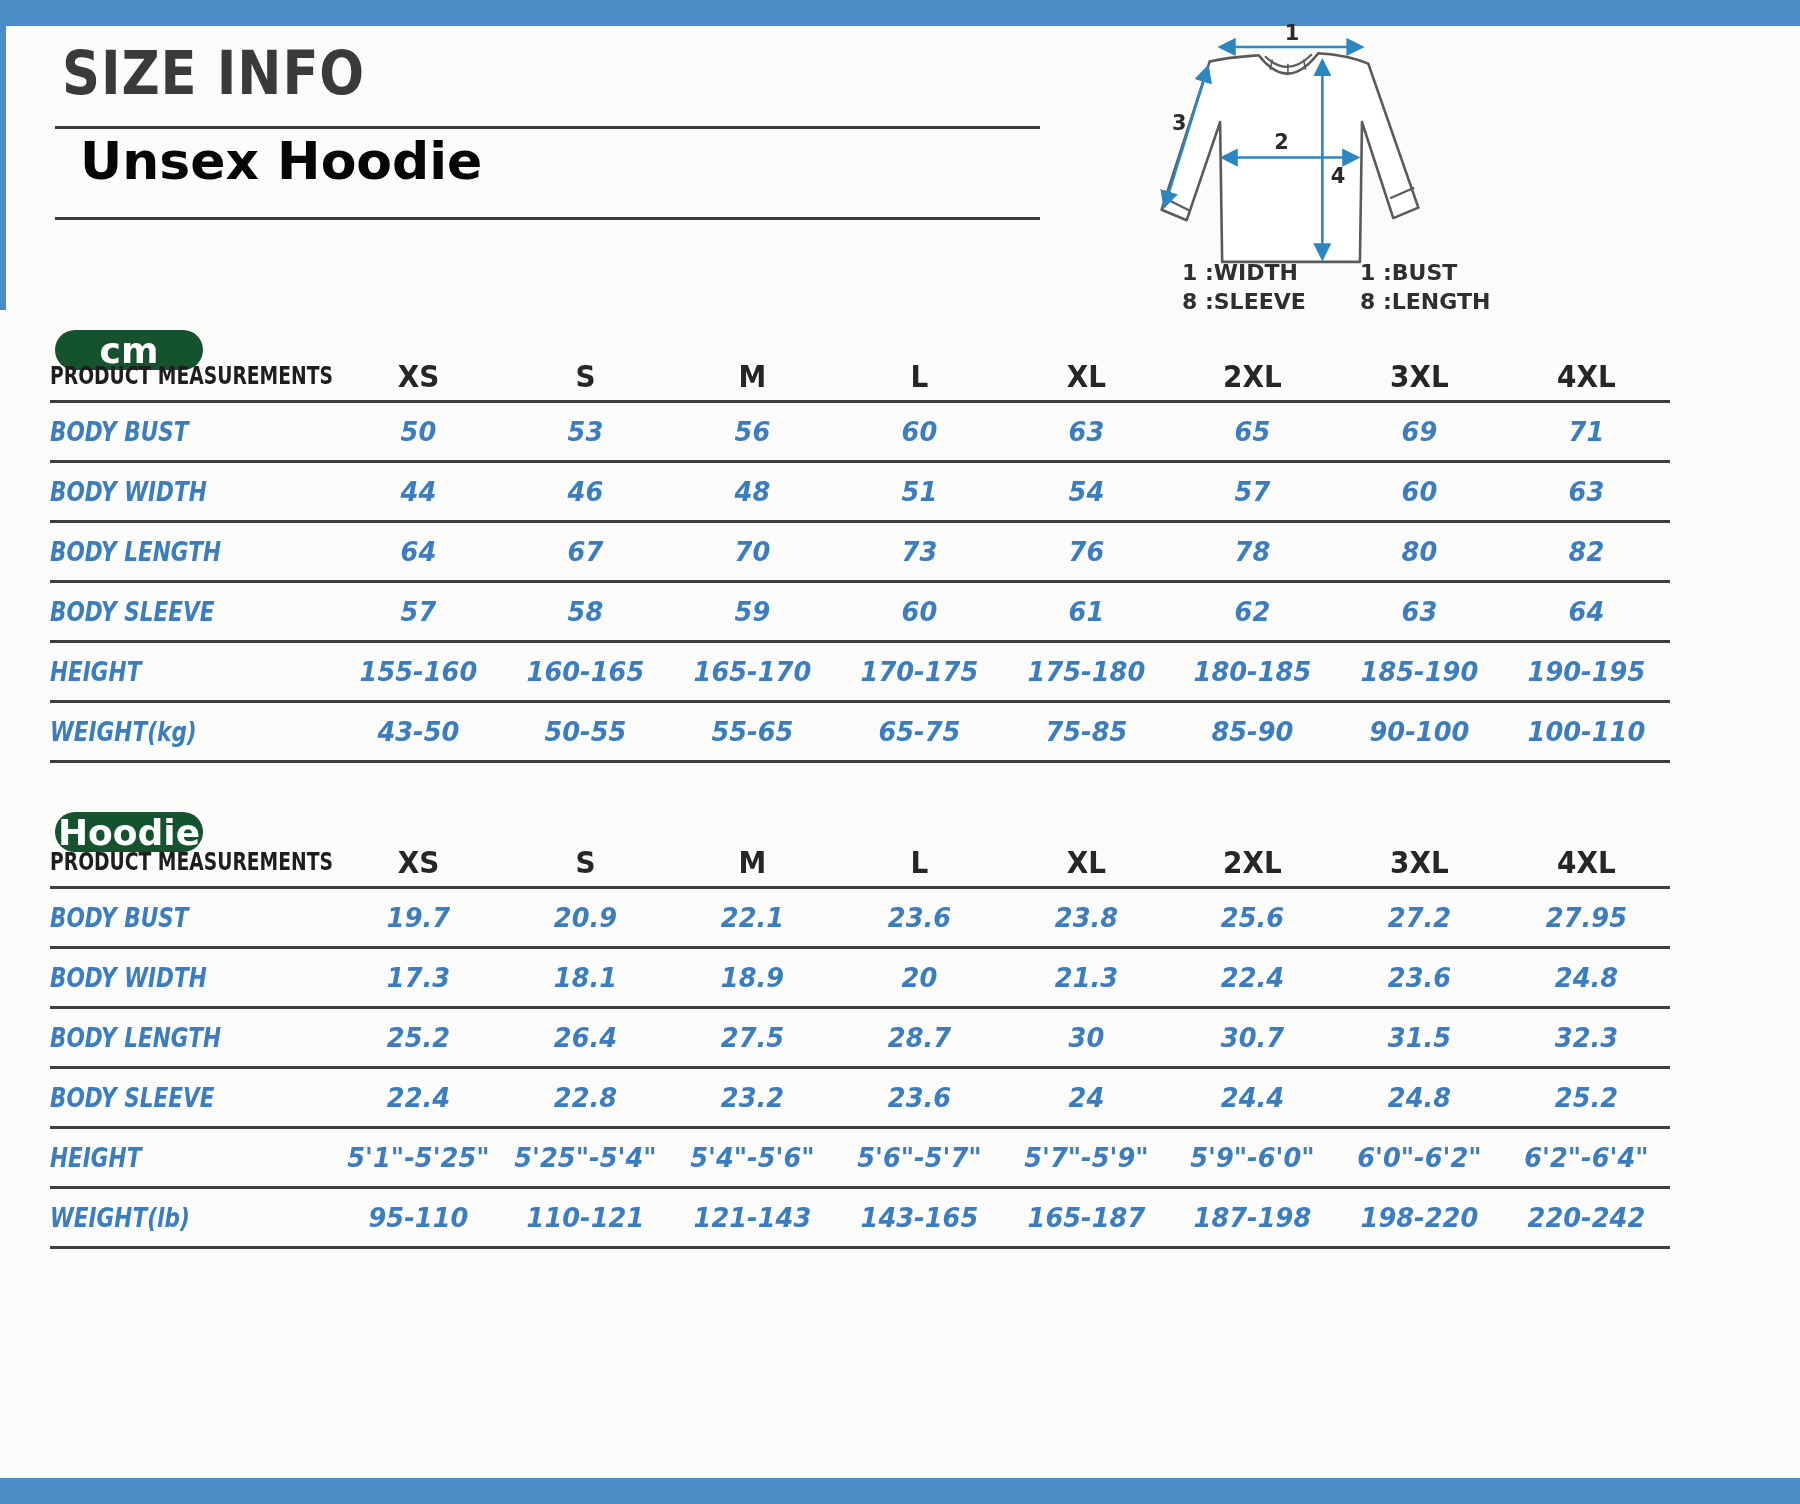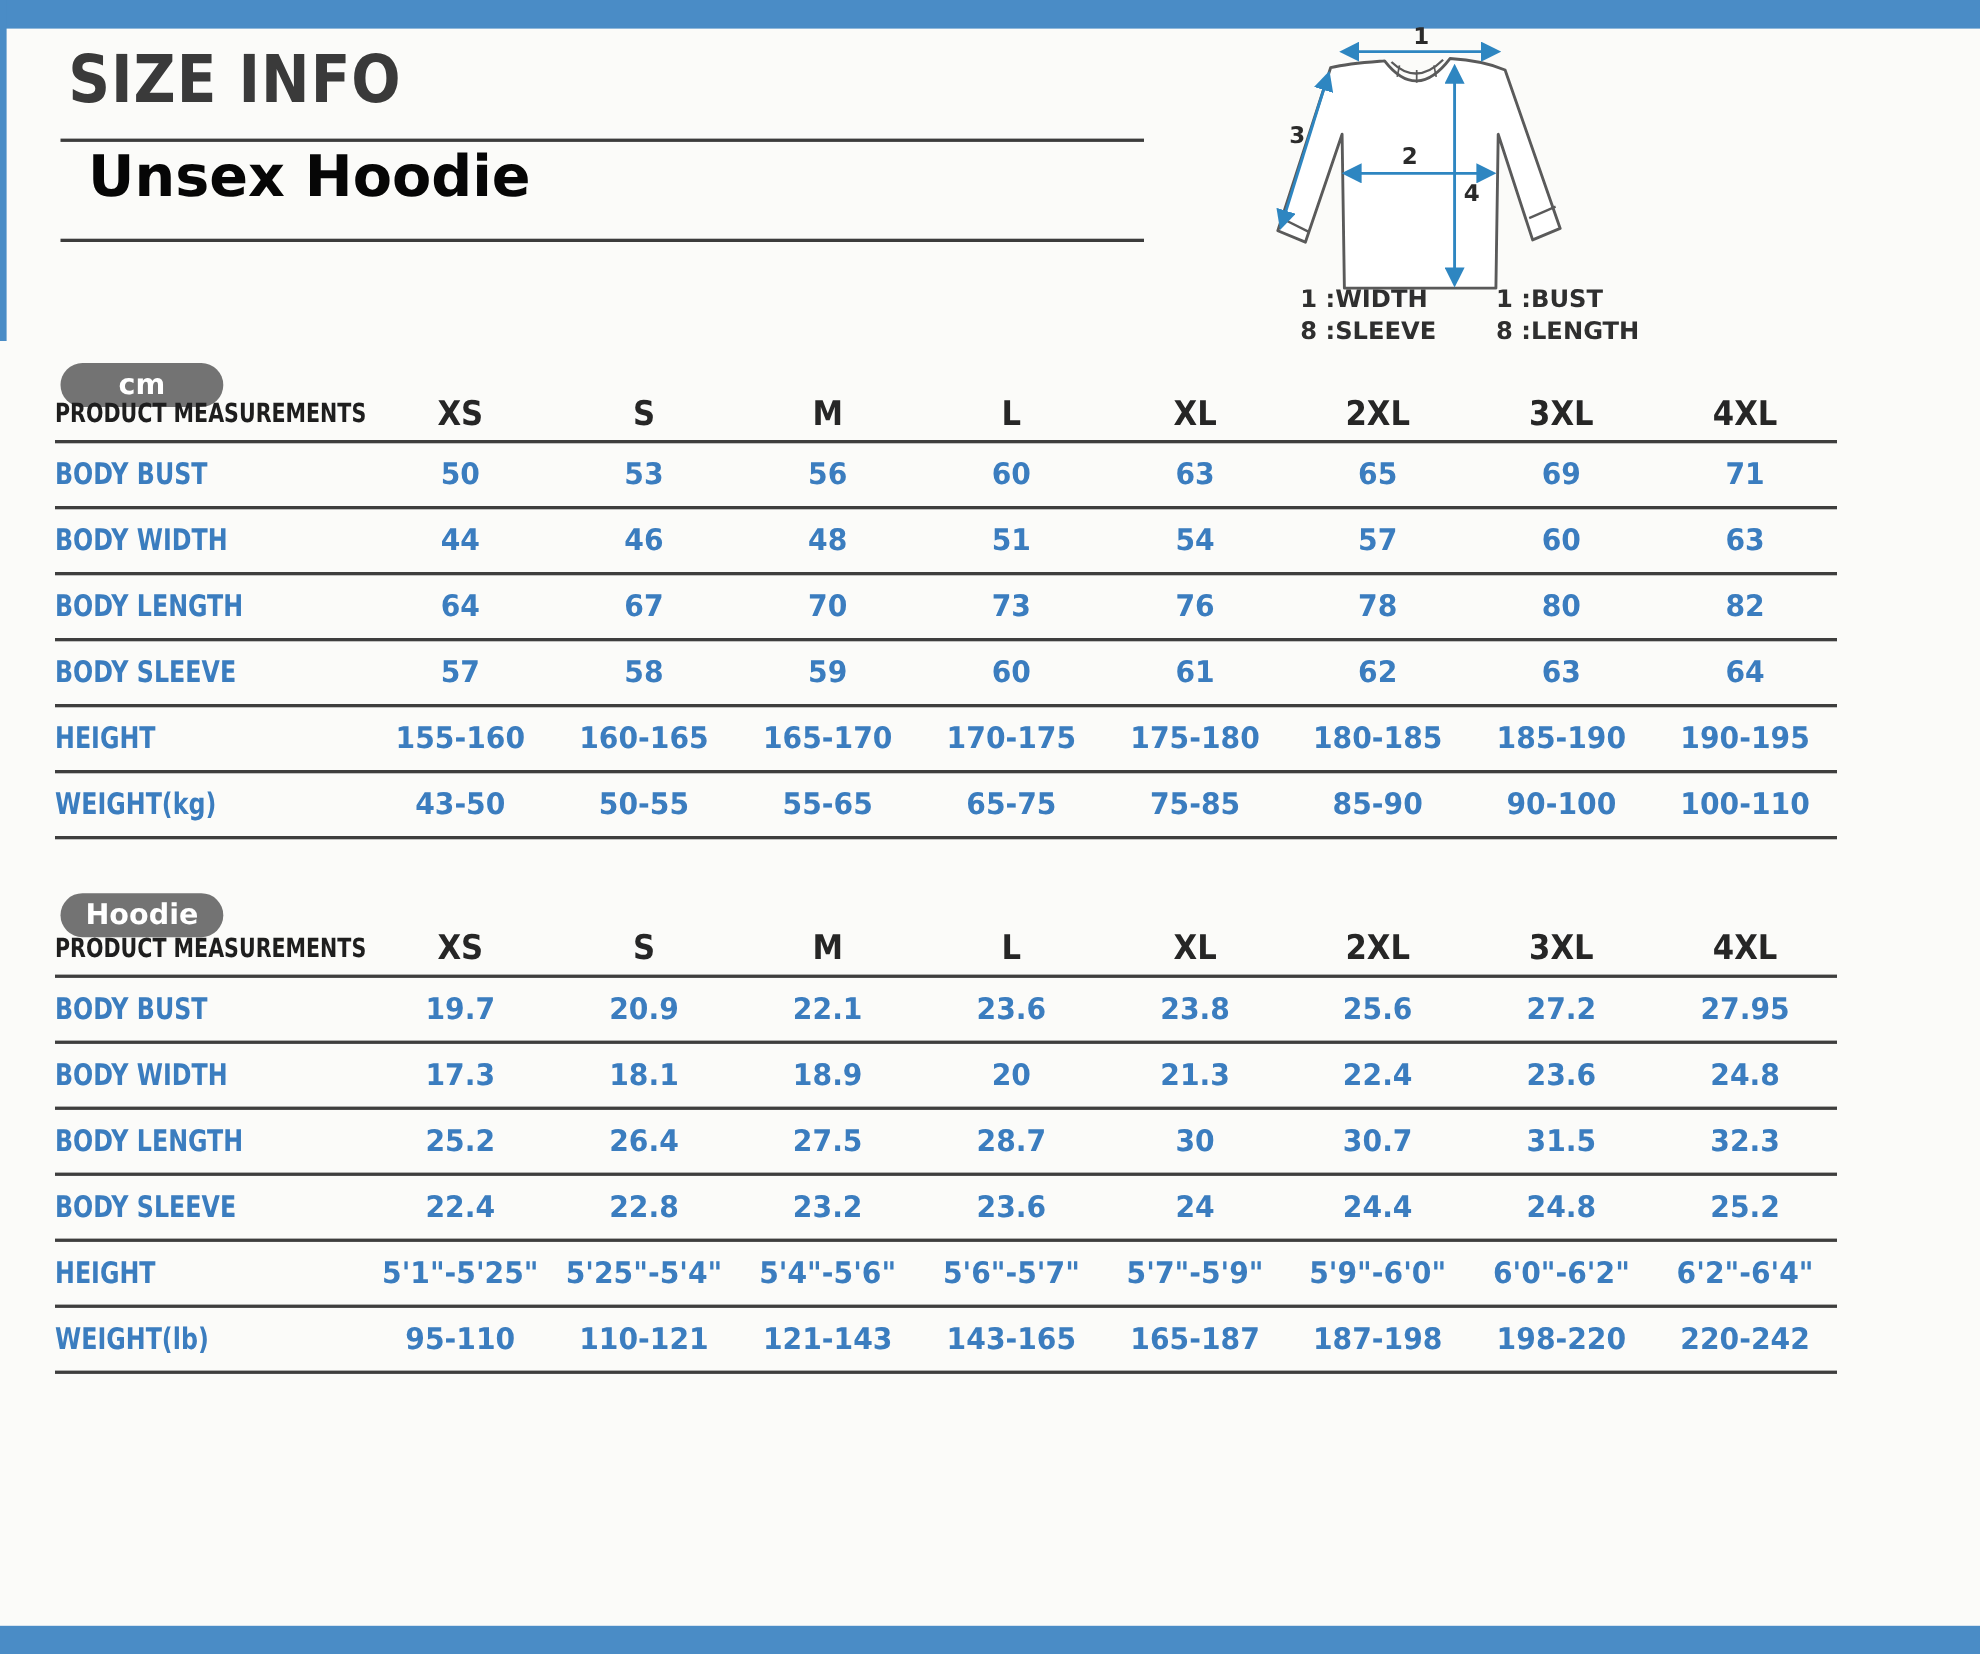--- a/index.html
+++ b/index.html
@@ -34,38 +34,38 @@
   .diagram{position:absolute;left:1110px;top:24px;width:360px;}
   .legend{
     position:absolute;left:1150px;top:260px;
     display:grid;grid-template-columns:150px auto;gap:4px 28px;
     font-size:22px;font-weight:bold;color:#2f2f2f;white-space:nowrap;margin-left:32px;
   }
 
   
   .unit-badge{
     position:absolute;left:55px;width:148px;height:40px;
-    background:#737373;border-radius:20px;
+    background:#14532d;border-radius:20px;
     display:flex;align-items:center;justify-content:center;
-    color:#ffffff;font-size:26px;font-weight:bold;
+    color:#ffffff;font-size:36px;font-weight:bold;
   }
   .badge-cm{top:330px;}
   .badge-in{top:812px;}
 
   
   .size-table{position:absolute;left:50px;width:1620px;}
   .table-cm{top:352px;}
   .table-in{top:838px;}
   .thead,.trow{
     display:grid;
     grid-template-columns:285px repeat(8,1fr);
     align-items:center;
   }
   .thead{height:48px;}
-  .trow{height:57px;border-top:3px solid #3e3e3e;}
+  .trow{height:57px;border-top:3px solid #3e3e3e;font-style:italic;}
   .tbody{border-bottom:3px solid #3e3e3e;}
   .cell{overflow:visible;white-space:nowrap;}
   .head-label{
     font-size:24px;font-weight:bold;color:#1e1e1e;
     transform:scaleX(0.78);transform-origin:left center;
   }
   .head-size{
     text-align:center;font-size:31px;font-weight:bold;color:#262626;
     transform:scaleX(0.9);transform-origin:center center;
   }

